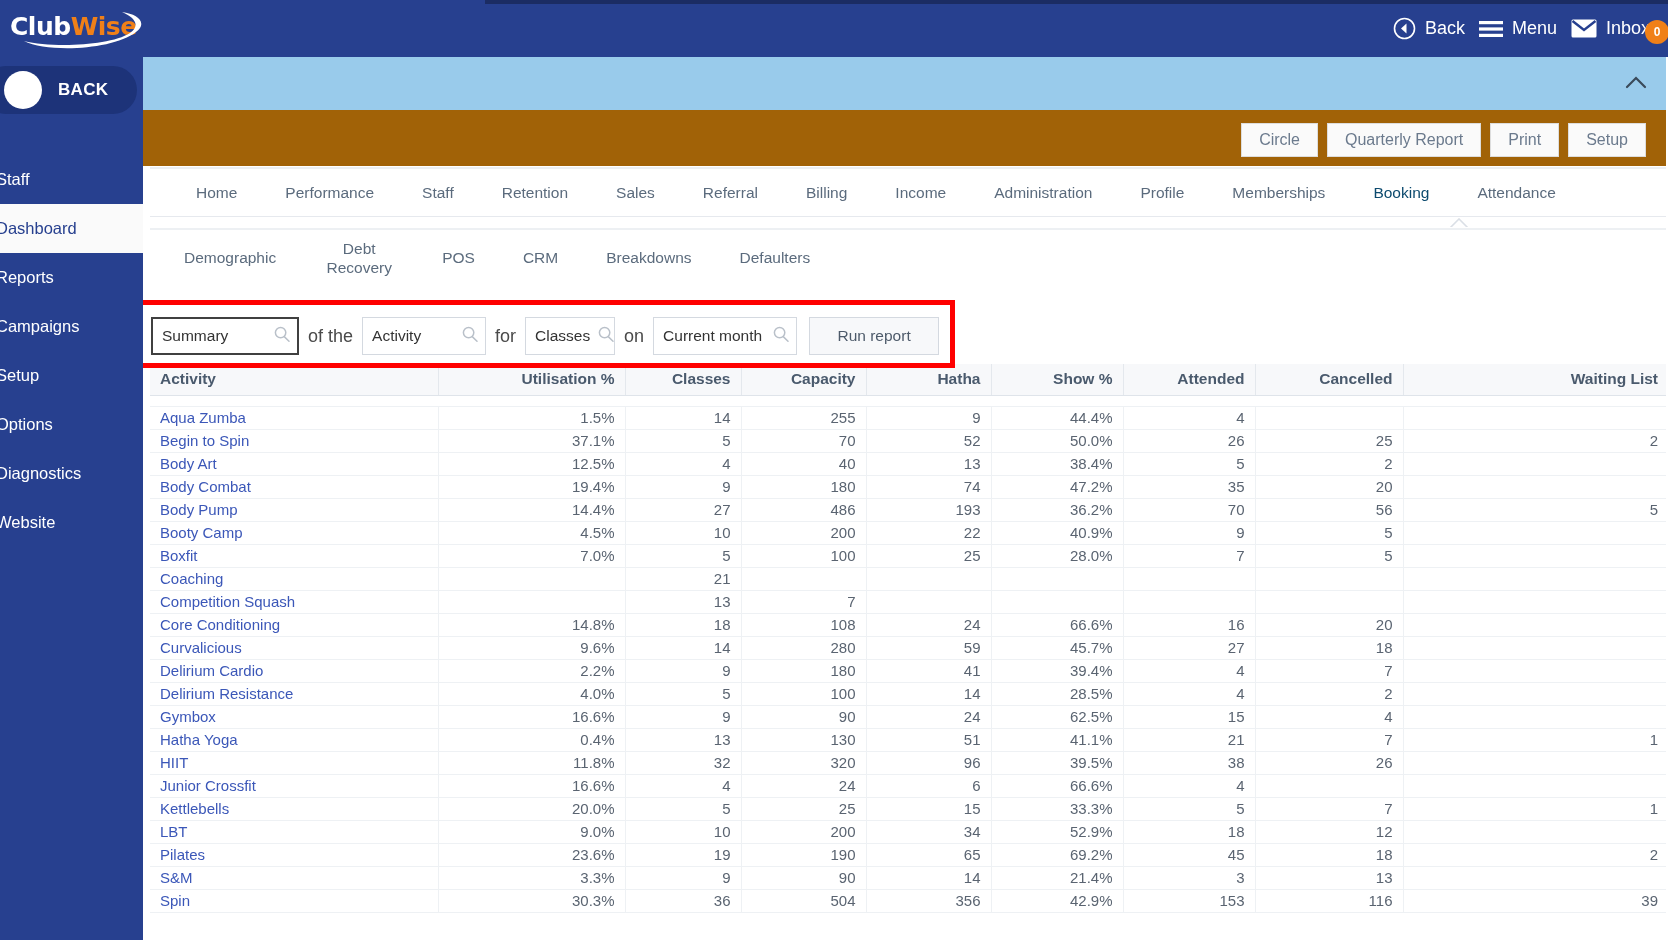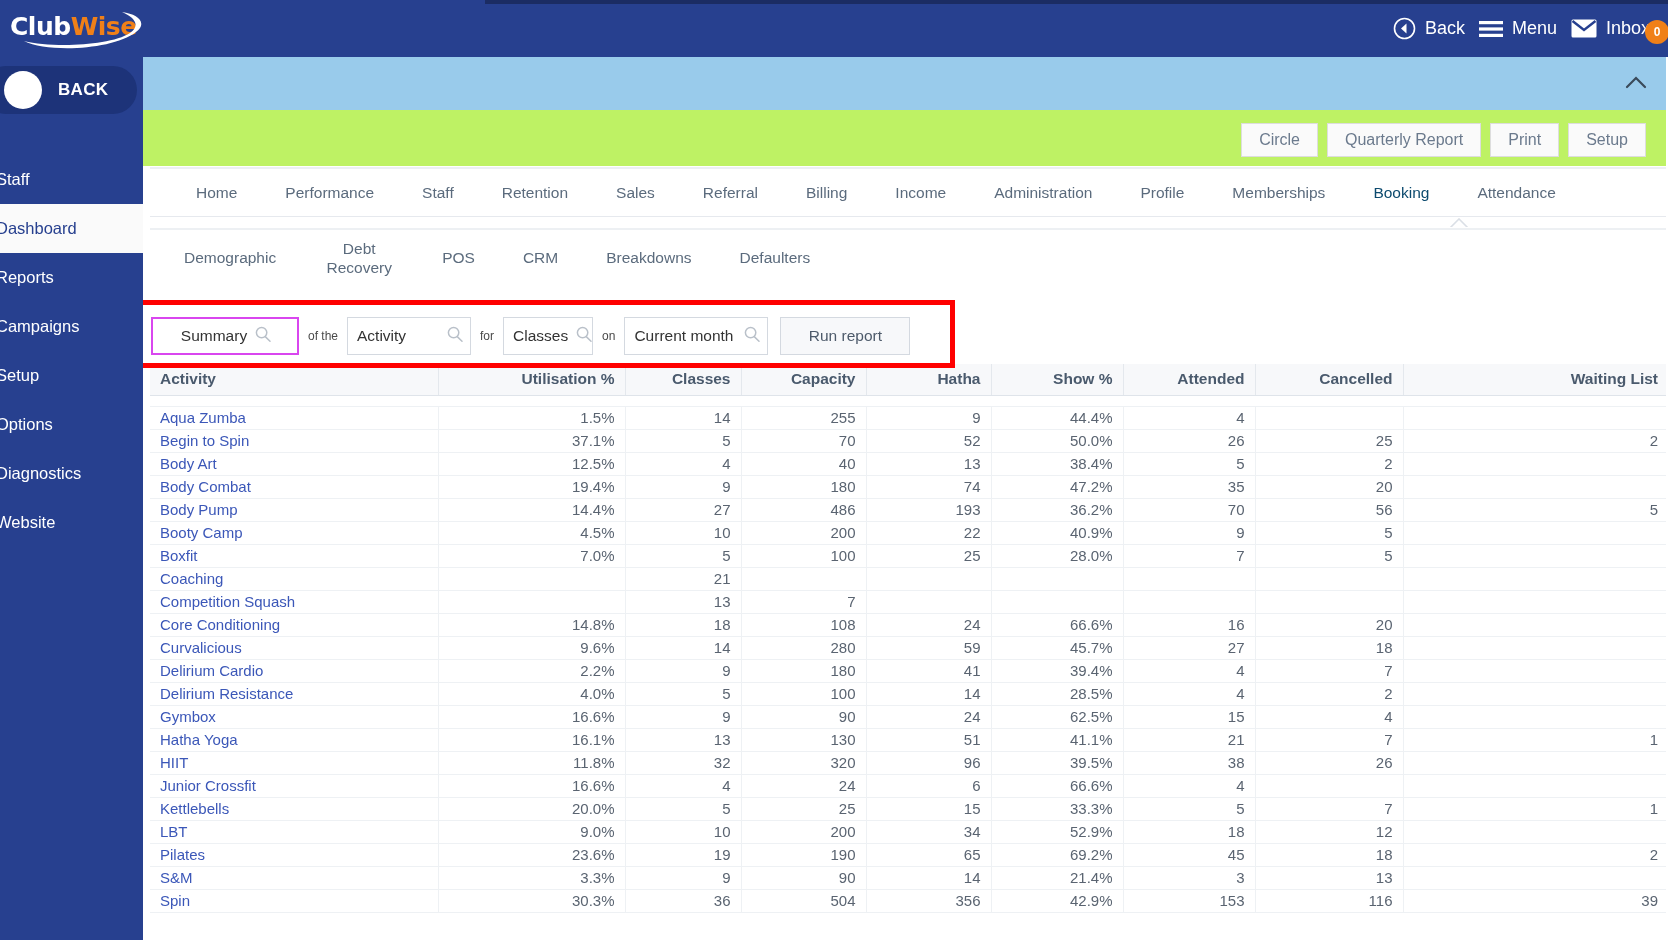--- a/index.html
+++ b/index.html
@@ -112,21 +112,21 @@
   }
   #collapse-chevron {
     position: absolute; right: 18px; top: 12px;
     width: 28px; height: 28px; cursor: pointer;
   }
 
   
   #btn-row {
     position: absolute; left: 143px; top: 110px;
     width: 1525px; height: 56px;
-    background: #bef264;
+    background: #a16207;
   }
   #btn-group {
     position: absolute; right: 22px; top: 13px;
     display: flex; gap: 9px;
   }
   .tbtn {
     border: 1px solid #dddddd;
     background: #fafafa;
     color: #6b7a8d;
     font-size: 16px;
@@ -201,23 +201,23 @@
   }
   .fld {
     display: flex; align-items: center; justify-content: space-between;
     background: #ffffff;
     border: 1px solid #d4d9e0;
     height: 38px;
     padding: 0 7px 0 9px;
     color: #333333; font-size: 15.5px;
     cursor: pointer;
   }
-  .fld.focused { border: 2px solid #d946ef; justify-content: center; }
+  .fld.focused { border: 2px solid #404040; }
   .fld .mag { margin-left: 8px; flex: 0 0 auto; }
-  .conj { color: #4a4a4a; font-size: 12px; padding: 0 9px; }
+  .conj { color: #4a4a4a; font-size: 18px; padding: 0 9px; }
   #fld-summary { width: 148px; }
   #fld-activity { width: 124px; }
   #fld-classes { width: 90px; }
   #fld-period { width: 144px; }
   #run-report {
     width: 130px; height: 38px;
     background: #f7f8fa;
     border: 1px solid #d4d9e0;
     color: #4d5a6a; font-size: 15.5px;
     display: flex; align-items: center; justify-content: center;
@@ -656,21 +656,21 @@
             <td>9</td>
             <td>90</td>
             <td>24</td>
             <td>62.5%</td>
             <td>15</td>
             <td>4</td>
             <td></td>
           </tr>
           <tr>
             <td class="first">Hatha Yoga</td>
-            <td>16.1%</td>
+            <td>0.4%</td>
             <td>13</td>
             <td>130</td>
             <td>51</td>
             <td>41.1%</td>
             <td>21</td>
             <td>7</td>
             <td>1</td>
           </tr>
           <tr>
             <td class="first">HIIT</td>

